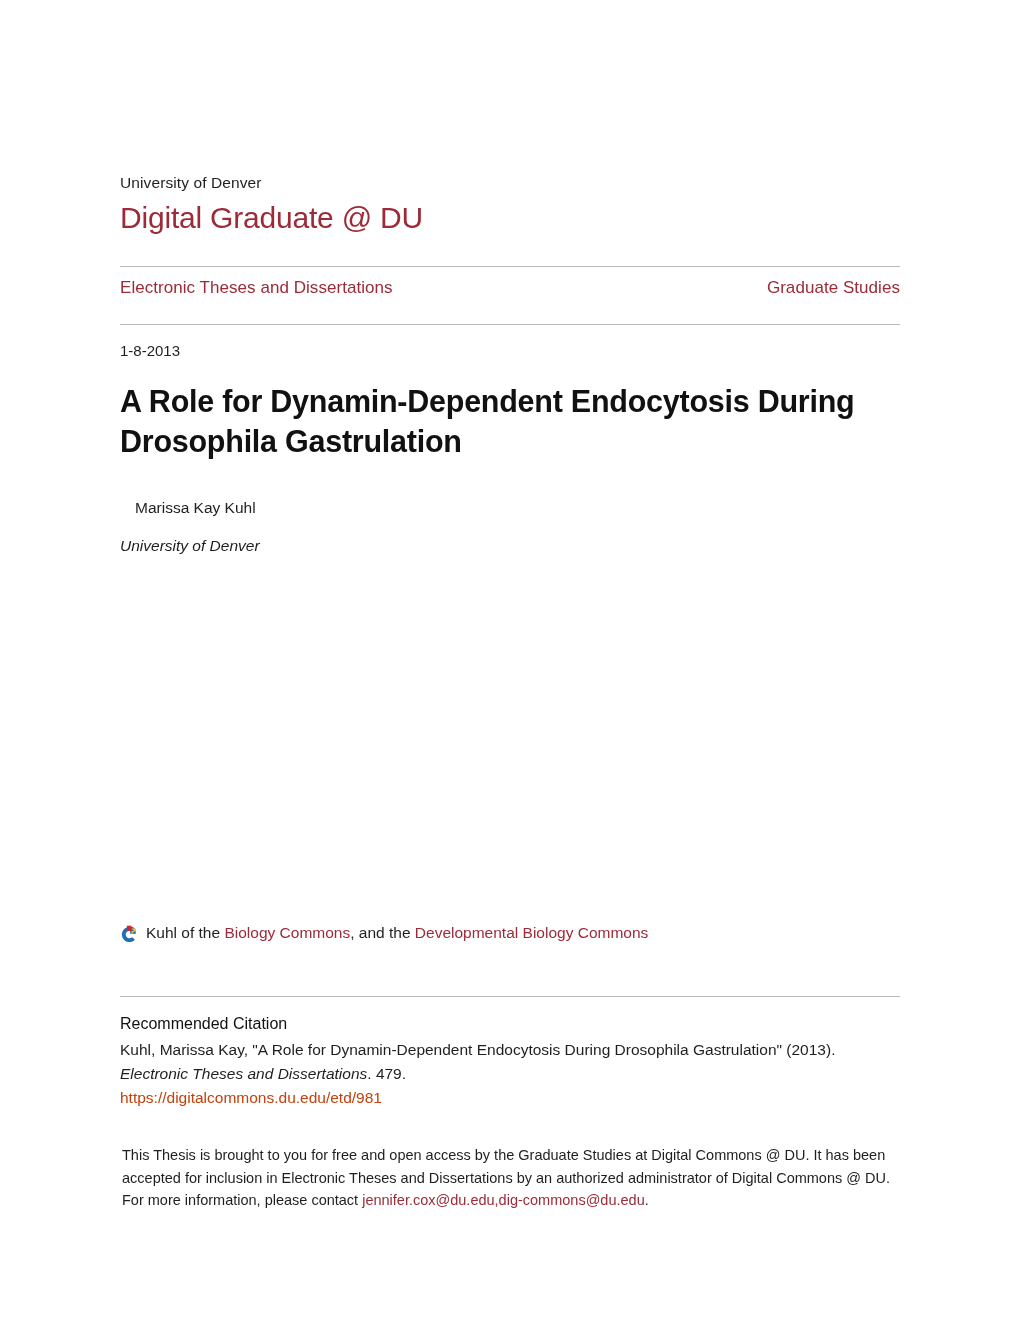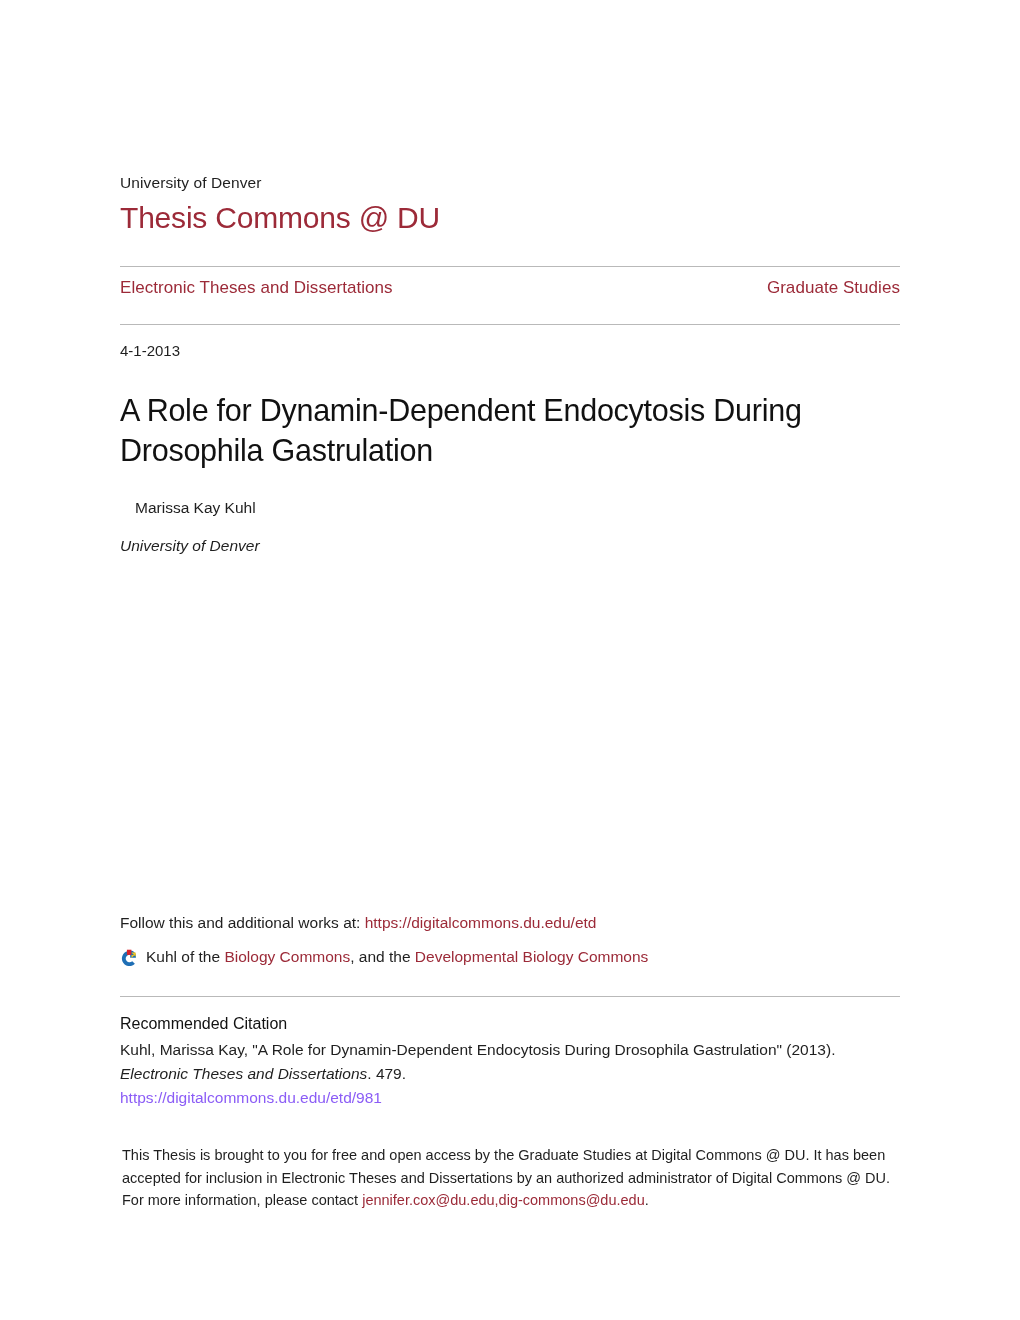--- a/index.html
+++ b/index.html
@@ -83,24 +83,24 @@
   
   .pub-date {
     top: 341px;
     font-size: 15px;
     line-height: 20px;
     color: #1f1f1f;
   }
 
   
   .doc-title {
-    top: 390px;
+    top: 381px;
     font-size: 30.5px;
     line-height: 40px;
-    font-weight: 400;
+    font-weight: 700;
     color: #111111;
     letter-spacing: -.25px;
     margin: 0;
     width: 770px;
   }
 
   
   .author-block { top: 481px; }
   .author-name {
     font-size: 15.5px;
@@ -165,21 +165,21 @@
     font-size: 15.5px;
     line-height: 23.5px;
     color: #1f1f1f;
     margin: 0;
   }
   .cite-body em { font-style: italic; }
   .cite-url {
     display: block;
     font-size: 15.5px;
     line-height: 23.5px;
-    color: #8b5cf6;
+    color: #c2410c;
     text-decoration: none;
     margin-top: 1px;
   }
 
   
   .foot-block { top: 1142px; }
   .foot-text {
     font-size: 14.5px;
     line-height: 22.5px;
     color: #1f1f1f;
@@ -191,46 +191,42 @@
     text-decoration: none;
   }
 </style>
 </head>
 <body>
 
 <div class="page">
 
   <div class="col masthead">
     <p class="univ-line">University of Denver</p>
-    <p class="brand-line">Thesis Commons @ DU</p>
+    <p class="brand-line">Digital Graduate @ DU</p>
   </div>
 
   <hr class="rule rule-1">
 
   <div class="col series-row">
     <a class="series-link" href="#">Electronic Theses and Dissertations</a>
     <a class="series-dept" href="#">Graduate Studies</a>
   </div>
 
   <hr class="rule rule-2">
 
-  <div class="col pub-date">4-1-2013</div>
+  <div class="col pub-date">1-8-2013</div>
 
   <h1 class="col doc-title">A Role for Dynamin-Dependent Endocytosis During Drosophila Gastrulation</h1>
 
   <div class="col author-block">
     <p class="author-name">Marissa Kay Kuhl</p>
     <p class="author-affil">University of Denver</p>
   </div>
 
   <div class="col follow-block">
-    <p class="follow-line">
-      <span>Follow this and additional works at:</span>
-      <a href="#">https://digitalcommons.du.edu/etd</a>
-    </p>
     <p class="disc-line">
       <span class="dc-logo">
         <svg width="19" height="19" viewBox="0 0 40 40" xmlns="http://www.w3.org/2000/svg">
           <path d="M20 4 A16 16 0 1 0 31.3 31.3 L25.7 25.7 A8 8 0 1 1 20 12 Z" fill="#1f6fb5"></path>
           <path d="M21.5 3.2 L21.5 18.5 L33.5 18.5 A12.2 12.2 0 0 0 21.5 3.2 Z" fill="#1f6fb5"></path>
           <rect x="14.5" y="1.5" width="9.5" height="11" fill="#d8232a"></rect>
           <path d="M24.2 7.5 L33 7.5 L33 16.5 Z" fill="#f5c518"></path>
           <path d="M24.2 12.8 L30.5 12.8 L24.2 19.2 Z" fill="#f5c518"></path>
         </svg>
       </span>

